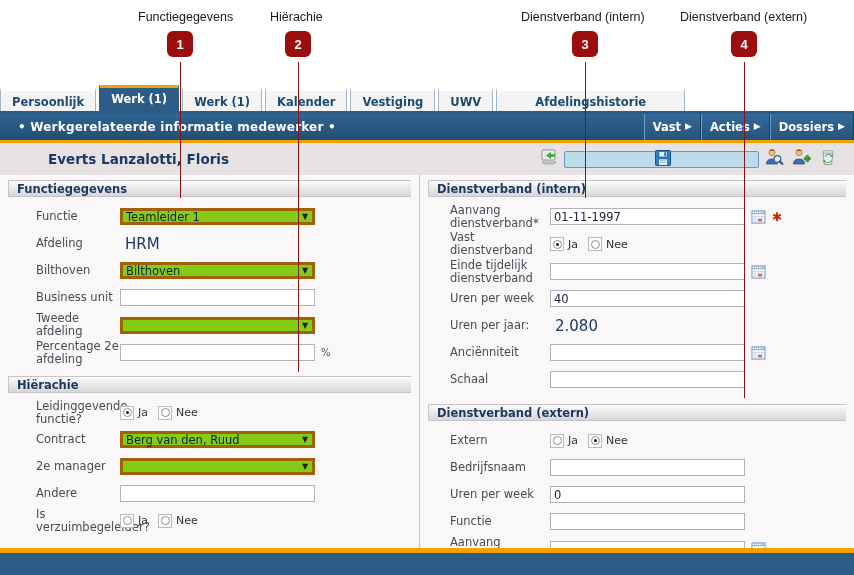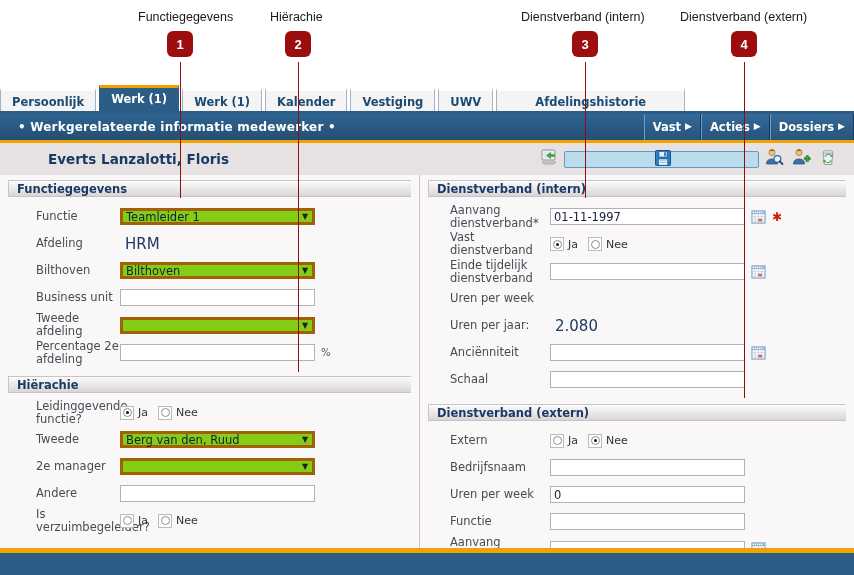--- a/index.html
+++ b/index.html
@@ -320,21 +320,21 @@
                 </span>
                 <span class="t">Ja</span>
                 <span class="rbox">
                   <span class="rdot"></span>
                 </span>
                 <span>Nee</span>
               </span>
             </div>
           </div>
           <div class="row">
-            <div class="lab">Tweede</div>
+            <div class="lab">Contract</div>
             <div class="fld">
               <span class="sel">
                 <span class="v">Berg van den, Ruud</span>
                 <span class="cv">▼</span>
               </span>
             </div>
           </div>
           <div class="row">
             <div class="lab">2e manager</div>
             <div class="fld">
@@ -436,20 +436,23 @@
                     <line x1="8" y1="5" x2="8" y2="14"></line>
                     <line x1="11.5" y1="5" x2="11.5" y2="14"></line>
                   </g>
                   <rect x="8.3" y="9.8" width="3" height="2" fill="#e8785a" stroke="#c0452a" stroke-width=".6"></rect>
                 </svg>
               </span>
             </div>
           </div>
           <div class="row">
             <div class="lab">Uren per week</div>
+            <div class="fld">
+              <input class="txt w1" type="text" value="40" style="">
+            </div>
           </div>
           <div class="row">
             <div class="lab">Uren per jaar:</div>
             <div class="fld">
               <span class="ro">2.080</span>
             </div>
           </div>
           <div class="row">
             <div class="lab">Anciënniteit</div>
             <div class="fld">

